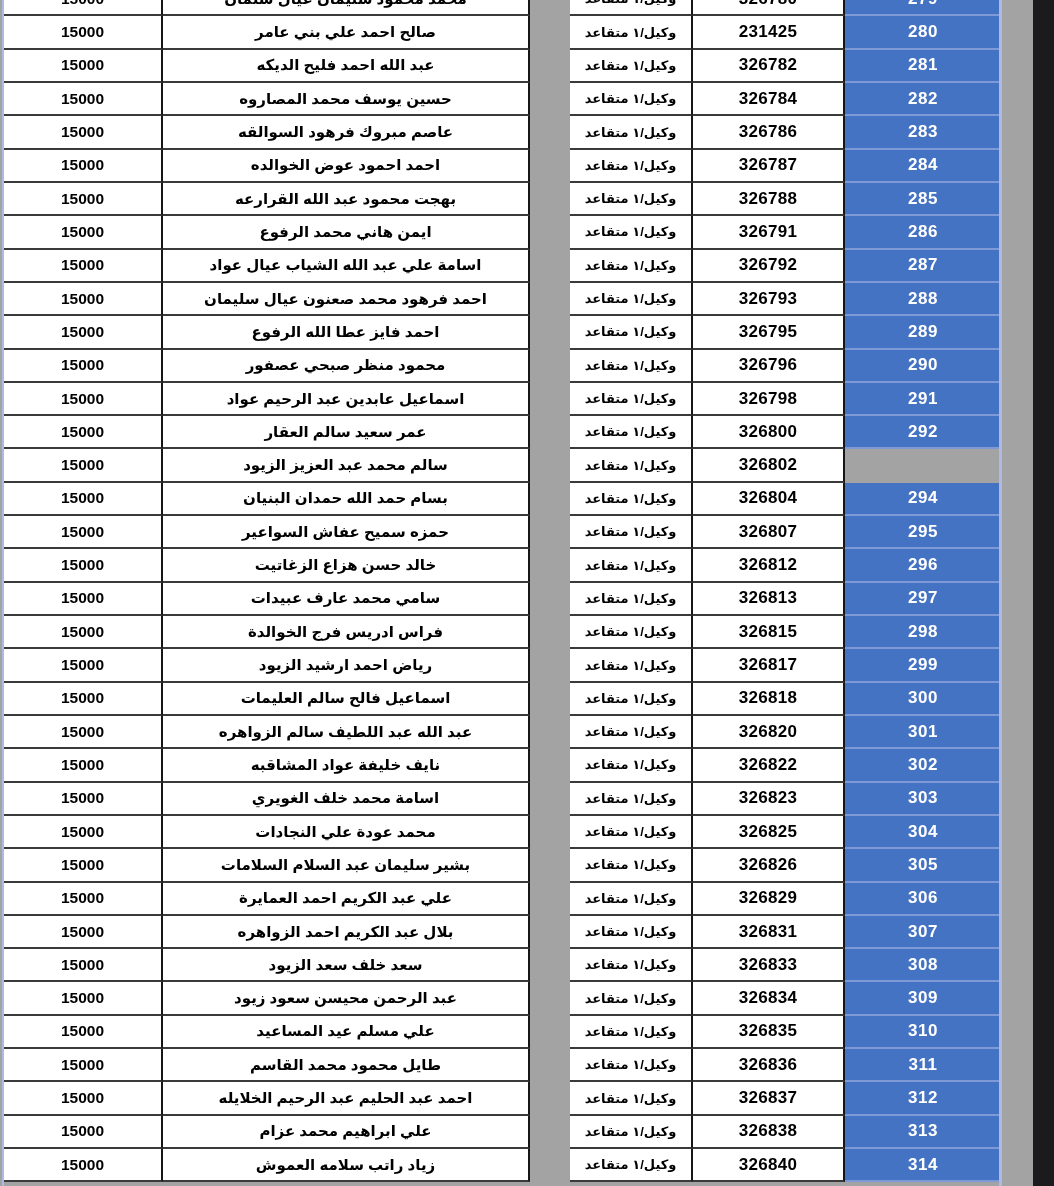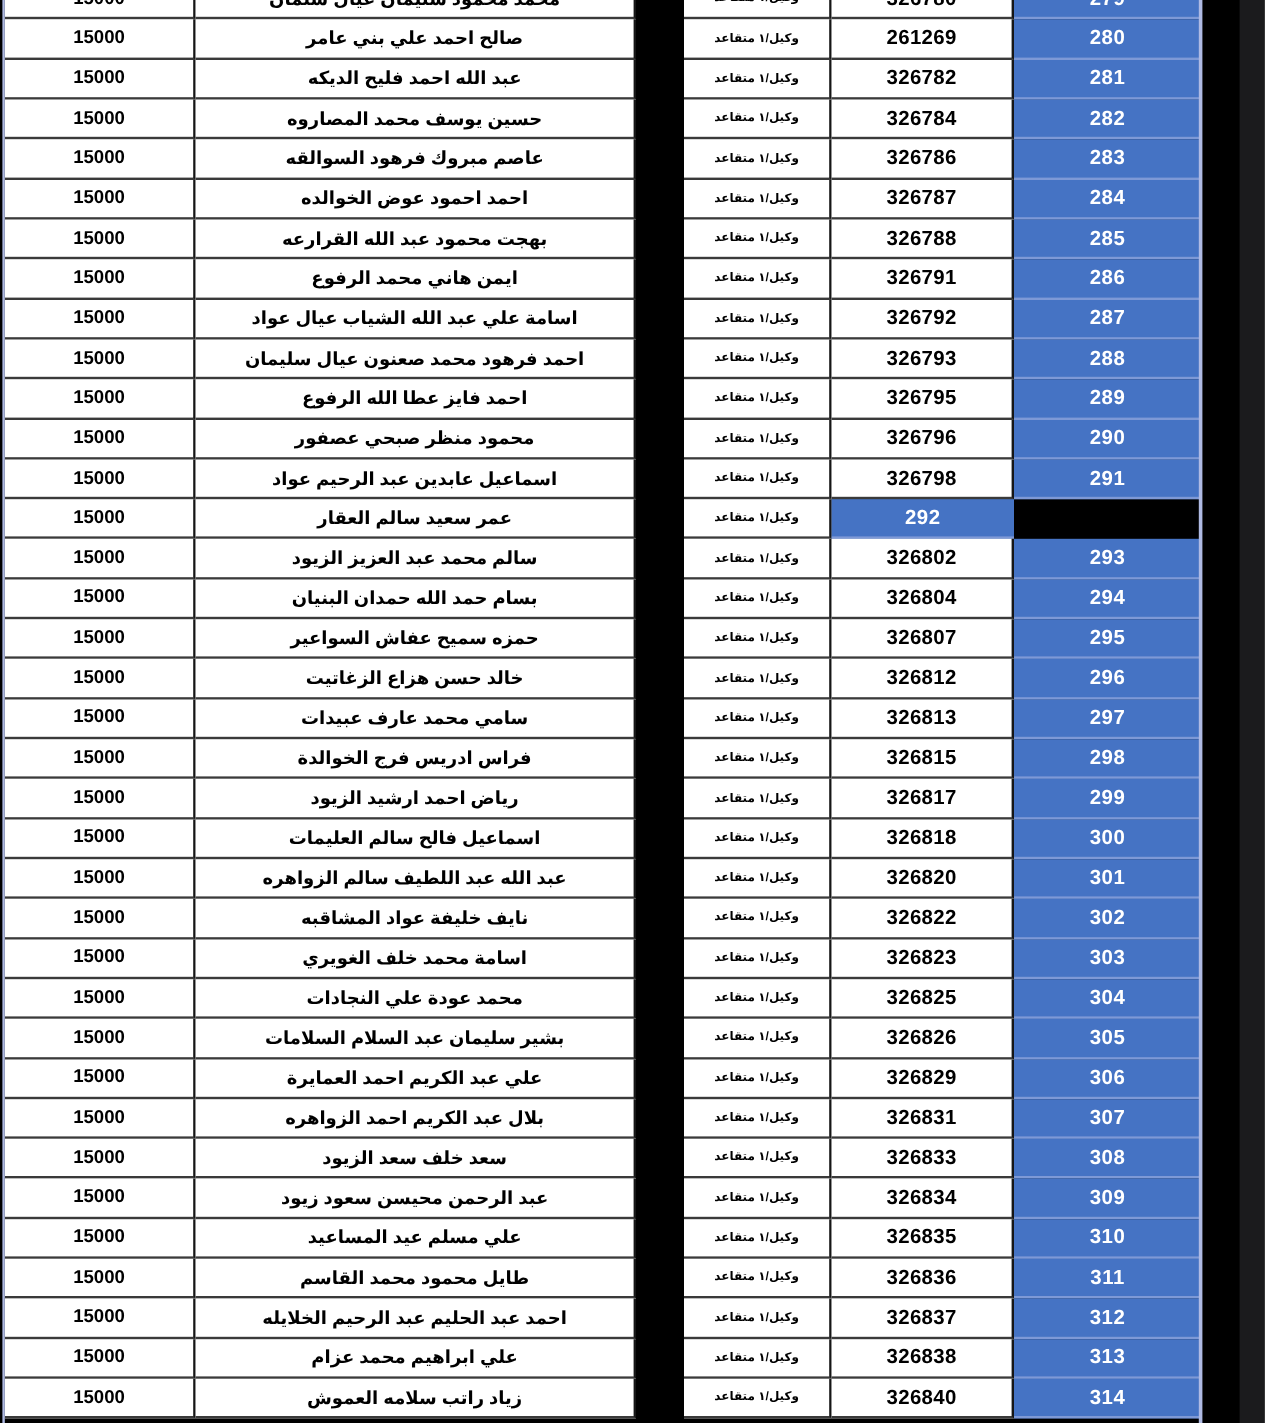--- a/index.html
+++ b/index.html
@@ -1,40 +1,40 @@
 <!DOCTYPE html>
 <html lang="ar"><head>
 <meta charset="utf-8">
 <style>
   html,body{margin:0;padding:0;background:#fff;}
   .page{
     position:relative;
     width:1054px;height:1186px;
-    background:#000000;
+    background:#a3a3a3;
     overflow:hidden;
     font-family:"Liberation Sans","DejaVu Sans",sans-serif;
   }
   .rows{position:absolute;left:0;top:-16.9px;width:1005px;}
   .row{
     display:grid;
     grid-template-columns:159px 367px 163px 152px 156px;
     margin-left:4px;
     height:33.32px;
   }
   .cell{
     box-sizing:border-box;
     display:flex;align-items:center;justify-content:center;
     border-bottom:2.2px solid #3a3a3a;
     font-weight:bold;color:#000;
     white-space:nowrap;overflow:hidden;
     background:#fff;
   }
   .c-money{font-size:15.5px;border-right:2px solid #161616;}
   .c-name {font-size:15px;border-right:2px solid #161616;direction:rtl;}
-  .c-rank {font-size:10px;border-right:2px solid #161616;direction:rtl;margin-left:40px;}
+  .c-rank {font-size:13px;border-right:2px solid #161616;direction:rtl;margin-left:40px;}
   .c-id   {font-size:17px;border-right:2px solid #161616;letter-spacing:.3px;}
   .c-num{
     font-size:17px;letter-spacing:.5px;
     background:#4573C4;color:#fff;
     border-bottom:2.2px solid #7e99d6;
     text-align:right;
   }
   .guide-line{position:absolute;top:0;height:100%;}
   .guide-left {left:2px;width:2px;background:#afbae3;}
   .guide-right{left:999px;width:3px;background:#afbae3;}
@@ -52,21 +52,21 @@
         <div class="cell c-money">15000</div>
         <div class="cell c-name">محمد محمود سليمان عيال سلمان</div>
         <div class="cell c-rank">وكيل/١ متقاعد</div>
         <div class="cell c-id">326780</div>
         <div class="cell c-num">279</div>
       </div>
       <div class="row">
         <div class="cell c-money">15000</div>
         <div class="cell c-name">صالح احمد علي بني عامر</div>
         <div class="cell c-rank">وكيل/١ متقاعد</div>
-        <div class="cell c-id">261269</div>
+        <div class="cell c-id">231425</div>
         <div class="cell c-num">280</div>
       </div>
       <div class="row">
         <div class="cell c-money">15000</div>
         <div class="cell c-name">عبد الله احمد فليح الديكه</div>
         <div class="cell c-rank">وكيل/١ متقاعد</div>
         <div class="cell c-id">326782</div>
         <div class="cell c-num">281</div>
       </div>
       <div class="row">
@@ -136,28 +136,28 @@
         <div class="cell c-money">15000</div>
         <div class="cell c-name">اسماعيل عابدين عبد الرحيم عواد</div>
         <div class="cell c-rank">وكيل/١ متقاعد</div>
         <div class="cell c-id">326798</div>
         <div class="cell c-num">291</div>
       </div>
       <div class="row">
         <div class="cell c-money">15000</div>
         <div class="cell c-name">عمر سعيد سالم العقار</div>
         <div class="cell c-rank">وكيل/١ متقاعد</div>
+        <div class="cell c-id">326800</div>
         <div class="cell c-num">292</div>
       </div>
       <div class="row">
         <div class="cell c-money">15000</div>
         <div class="cell c-name">سالم محمد عبد العزيز الزيود</div>
         <div class="cell c-rank">وكيل/١ متقاعد</div>
         <div class="cell c-id">326802</div>
-        <div class="cell c-num">293</div>
       </div>
       <div class="row">
         <div class="cell c-money">15000</div>
         <div class="cell c-name">بسام حمد الله حمدان البنيان</div>
         <div class="cell c-rank">وكيل/١ متقاعد</div>
         <div class="cell c-id">326804</div>
         <div class="cell c-num">294</div>
       </div>
       <div class="row">
         <div class="cell c-money">15000</div>

